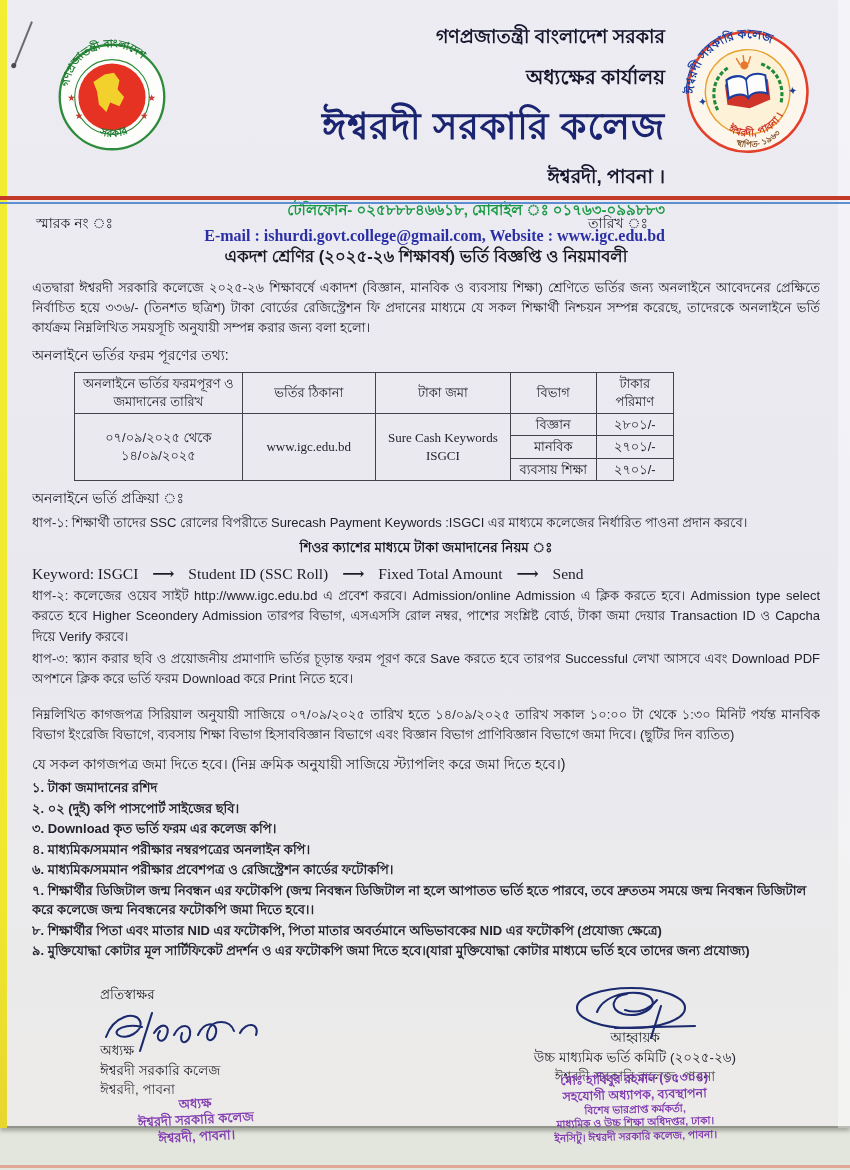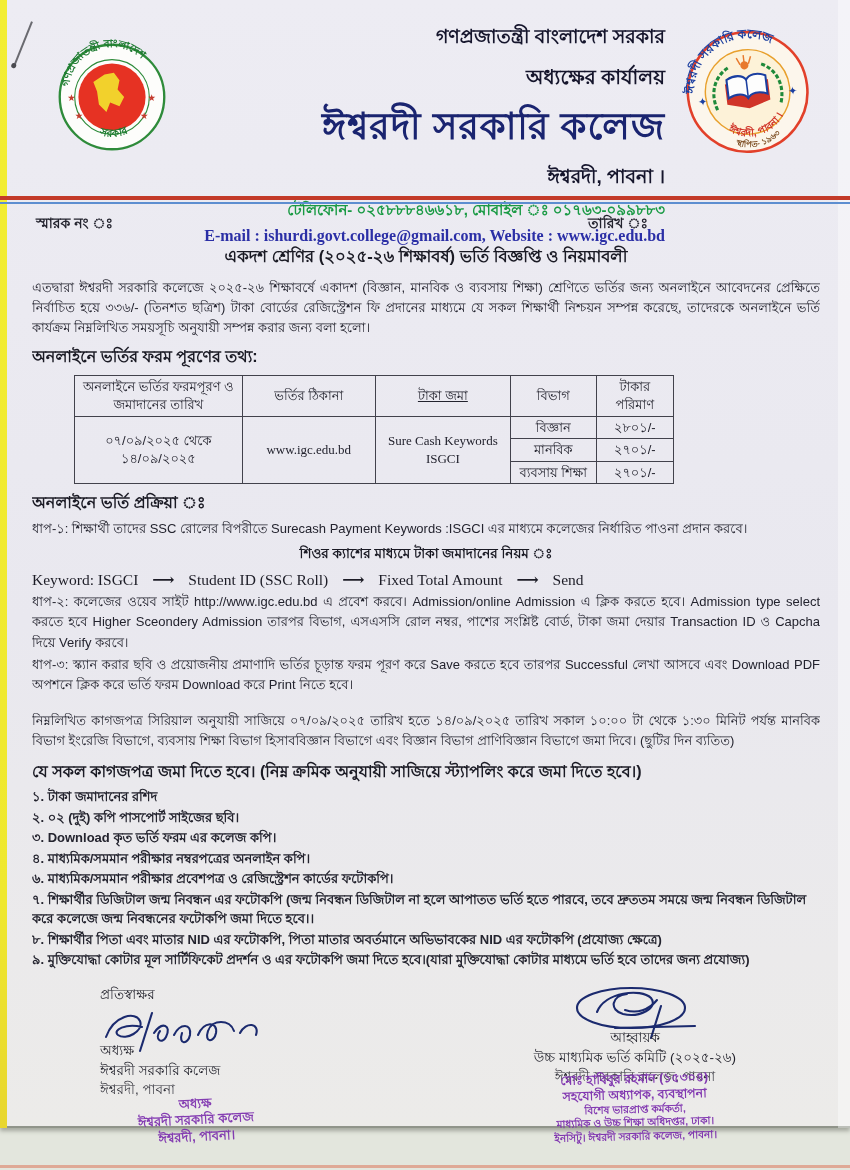--- a/index.html
+++ b/index.html
@@ -32,31 +32,31 @@
   .h-loc    { font-size:19px; font-weight:bold; color:#15152c; margin-top:2px; }
   .h-phone  { font-size:15px; font-weight:bold; color:#199a44; margin-top:4px; white-space:nowrap; }
   .h-email  { font-size:16px; font-weight:bold; color:#2b2fa6; margin-top:4px; white-space:nowrap; font-family:"Liberation Serif","DejaVu Serif",serif; }
   .rules { position:absolute; left:0; top:196px; width:850px; }
   .rule-red  { height:4px; background:#c33a28; }
   .rule-gap  { height:2px; }
   .rule-blue { height:2px; background:#5d8ed0; }
 
   
   main { position:absolute; left:32px; right:30px; top:212px; height:778px; overflow:hidden; color:#23232e; font-size:13px; }
-  .memo-row { display:flex; justify-content:space-between; font-weight:bold; font-size:14px; padding:0 4px; }
+  .memo-row { display:flex; justify-content:space-between; font-weight:normal; font-size:14px; padding:0 4px; }
   .memo-row .date { margin-right:168px; }
   .doc-title { text-align:center; font-weight:bold; font-size:16.5px; margin-top:8px; color:#1a1a24; }
   .para { text-align:justify; line-height:1.55; margin-top:7px; }
-  .sec-head { font-weight:bold; font-size:16px; margin-top:6px; color:#1a1a24; }
+  .sec-head { font-weight:normal; font-size:14px; margin-top:6px; color:#1a1a24; }
   .sec-head-c { font-weight:bold; font-size:13.5px; margin-top:4px; text-align:center; color:#1a1a24; }
 
   table.fees { border-collapse:collapse; margin:4px 0 0 42px; width:600px; }
   table.fees th, table.fees td { border:1.5px solid #42424c; text-align:center; padding:2px 4px; line-height:1.35; font-size:13px; font-weight:normal; }
   table.fees th { font-size:13px; }
-  .col1{width:208px;} .col2{width:152px;} .col3{width:170px;text-decoration:underline;} .col4{width:104px;} .col5{width:90px;}
+  .col1{width:208px;} .col2{width:152px;} .col3{width:170px;} .col4{width:104px;} .col5{width:90px;}
   .en { font-family:"Liberation Serif","DejaVu Serif",serif; font-size:14.5px; }
 
   .flow-line { margin-top:4px; font-family:"Liberation Serif","DejaVu Serif",serif; font-size:15.5px; color:#1c1c26; }
   .flow-line .arr { padding:0 10px; font-weight:bold; }
 
   .doc-items div { line-height:1.5; margin-top:1px;font-weight:bold; }
 
   
   .sig-row { position:absolute; left:30px; right:30px; top:984px; height:150px; display:flex; justify-content:space-between; }
   .sig-left { margin-left:70px; width:250px; position:relative; }

